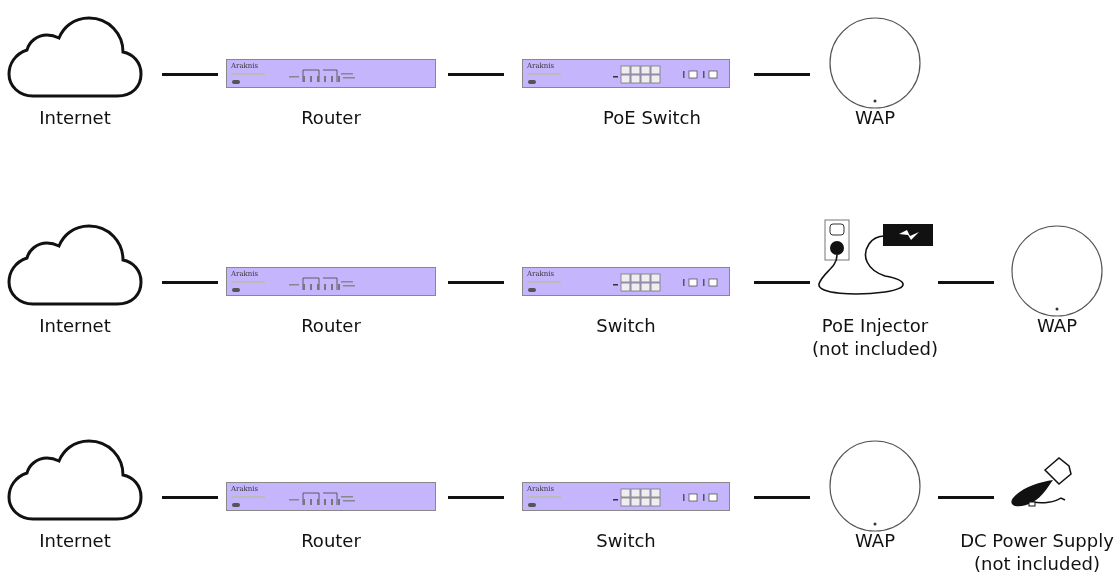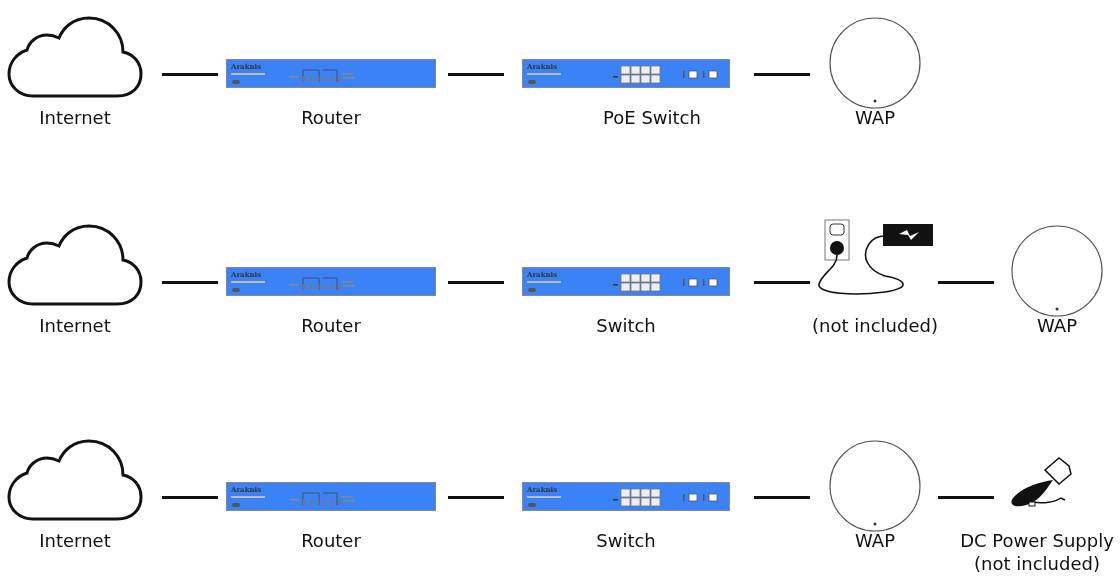--- a/index.html
+++ b/index.html
@@ -1,20 +1,20 @@
 <!DOCTYPE html>
 <html><head>
 <meta charset="utf-8">
 <style>
   html,body{margin:0;padding:0;background:#fff;}
   body{width:1120px;height:576px;position:relative;overflow:hidden;font-family:"DejaVu Sans","Liberation Sans",sans-serif;color:#111;}
   .abs{position:absolute;}
   .label{position:absolute;font-size:18px;text-align:center;white-space:nowrap;line-height:23px;color:#111;}
   .line{position:absolute;height:3px;background:#111;}
-  .dev{position:absolute;border:1px solid #888;background:#3b82f6;box-sizing:border-box;font-weight:bold;}
+  .dev{position:absolute;border:1px solid #888;background:#c4b5fd;box-sizing:border-box;}
   .brand{position:absolute;left:4px;top:2px;font-size:7px;font-family:"DejaVu Serif",serif;color:#333;}
   .bar{position:absolute;left:4px;top:13px;width:34px;height:2px;background:#bbb;}
   .logo{position:absolute;left:5px;bottom:3px;width:8px;height:4px;background:#555;border-radius:2px;}
 </style>
 </head>
 <body>
 
 <div id="diagram">
     <div>
       <div class="line" style="left: 162px; width: 56px; top: 73px;"></div>
@@ -133,20 +133,21 @@
       </div>
       <svg width="130" height="80" viewBox="0 0 130 80" class="abs" style="left: 815px; top: 218px;">
         <rect x="10" y="2" width="24" height="40" fill="#fff" stroke="#777" stroke-width="1"></rect>
         <rect x="15" y="6" width="14" height="11" rx="3" fill="#fff" stroke="#333" stroke-width="1"></rect>
         <circle cx="22" cy="30" r="7" fill="#111"></circle>
         <path d="M22 37 C22 50 8 54 4 66 C2 76 40 78 70 74 C96 70 92 62 70 58 C52 52 46 38 54 26 C58 20 64 18 70 18" fill="none" stroke="#111" stroke-width="1.6"></path>
         <rect x="68" y="6" width="50" height="22" fill="#111"></rect>
         <path d="M84 16 L92 12 L95 18 L104 14 L96 22 L93 17 Z" fill="#fff"></path>
       </svg>
       <div class="label" style="left: 775px; width: 200px; top: 314px;">
+        <div>PoE Injector</div>
         <div>(not included)</div>
       </div>
       <svg width="94" height="94" viewBox="0 0 94 94" class="abs" style="left: 1010px; top: 224px;">
         <circle cx="47" cy="47" r="45" fill="#fff" stroke="#555" stroke-width="1.2"></circle>
         <circle cx="47" cy="85" r="1.5" fill="#333"></circle>
       </svg>
       <div class="label" style="left: 957px; width: 200px; top: 314px;">
         <div>WAP</div>
       </div>
     </div>

